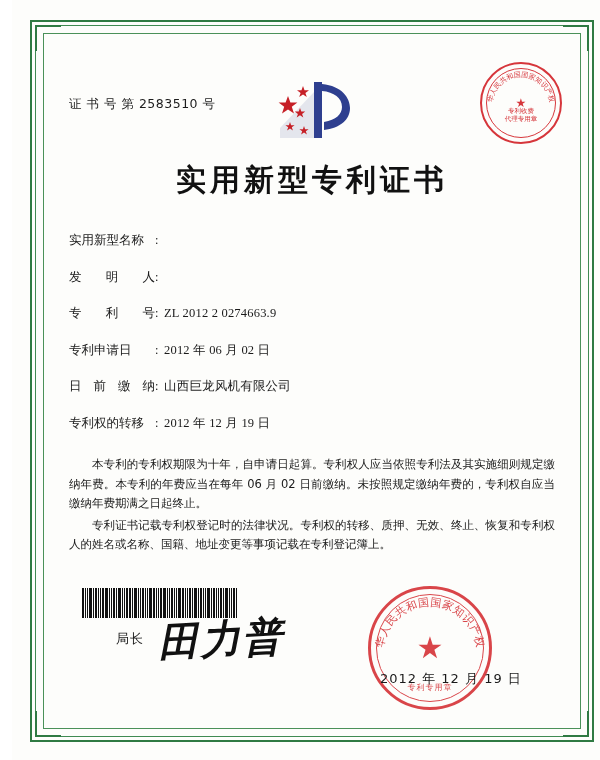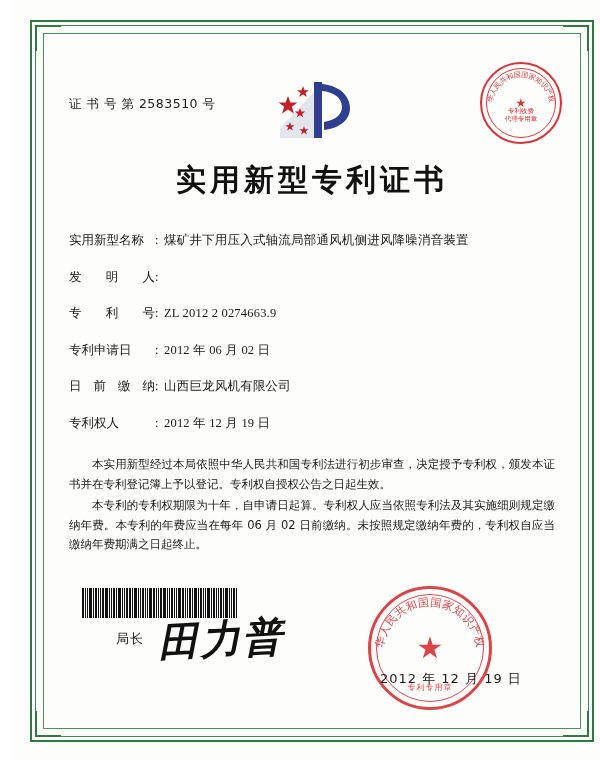--- a/index.html
+++ b/index.html
@@ -326,21 +326,20 @@
     <div class="star">★</div>
     <div class="center-text">专利收费<br>代理专用章</div>
   </div>
 
   <div class="title">实用新型专利证书</div>
 
   <div class="fields">
     <div class="field-row">
       <span class="field-label plain" style="width:86px;">实用新型名称</span>
       <span class="field-colon">:</span>
-      <span class="field-value">煤矿井下用压入式轴流局部通风机侧进风降噪消音装置</span>
     </div>
     <div class="field-row">
       <span class="field-label spread">发明人</span>
       <span class="field-colon">:</span>
     </div>
     <div class="field-row">
       <span class="field-label spread">专利号</span>
       <span class="field-colon">:</span>
       <span class="field-value">ZL 2012 2 0274663.9</span>
     </div>
@@ -348,29 +347,29 @@
       <span class="field-label plain">专利申请日</span>
       <span class="field-colon">:</span>
       <span class="field-value">2012 年 06 月 02 日</span>
     </div>
     <div class="field-row">
       <span class="field-label spread">日前缴纳</span>
       <span class="field-colon">:</span>
       <span class="field-value">山西巨龙风机有限公司</span>
     </div>
     <div class="field-row">
-      <span class="field-label plain">专利权人</span>
+      <span class="field-label plain">专利权的转移</span>
       <span class="field-colon">:</span>
       <span class="field-value">2012 年 12 月 19 日</span>
     </div>
   </div>
 
   <div class="paras">
-    <p>本实用新型经过本局依照中华人民共和国专利法进行初步审查，决定授予专利权，颁发本证书并在专利登记簿上予以登记。专利权自授权公告之日起生效。</p>
     <p>本专利的专利权期限为十年，自申请日起算。专利权人应当依照专利法及其实施细则规定缴纳年费。本专利的年费应当在每年 06 月 02 日前缴纳。未按照规定缴纳年费的，专利权自应当缴纳年费期满之日起终止。</p>
+    <p>专利证书记载专利权登记时的法律状况。专利权的转移、质押、无效、终止、恢复和专利权人的姓名或名称、国籍、地址变更等事项记载在专利登记簿上。</p>
   </div>
 
   <div class="barcode">
     <div class="bars" id="barcode-bars">
         <i style="width: 2px;"></i>
         <i style="width: 1px;"></i>
         <i style="width: 1px;"></i>
         <i style="width: 3px;"></i>
         <i style="width: 1px;"></i>
         <i style="width: 2px;"></i>

